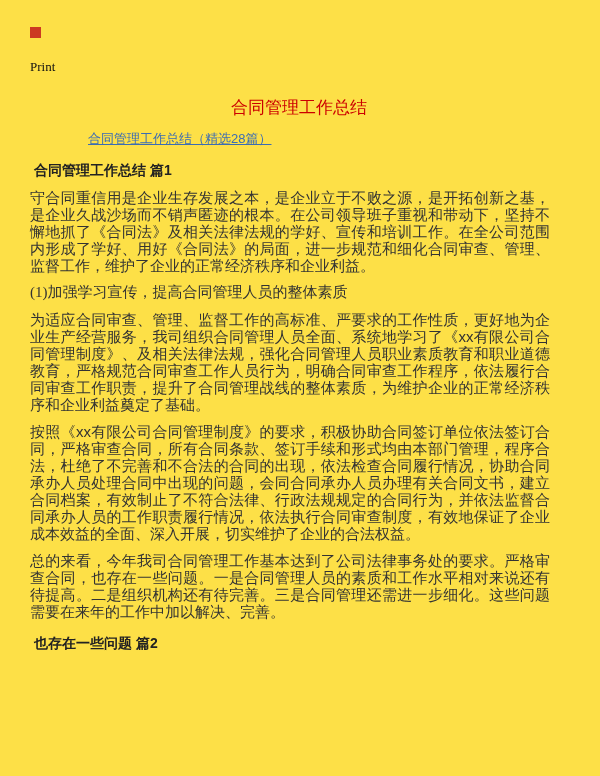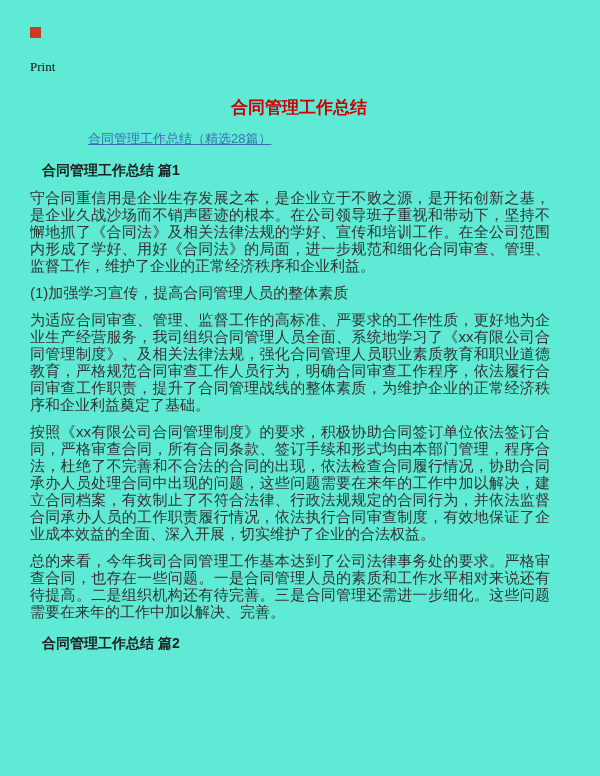--- a/index.html
+++ b/index.html
@@ -4,21 +4,21 @@
 <style>
   html, body {
     margin: 0;
     padding: 0;
     background: #ffffff;
   }
   .page {
     position: relative;
     width: 600px;
     height: 776px;
-    background: #5eead4;
+    background: #fde047;
     box-sizing: border-box;
     padding: 27px 32px 0 30px;
     font-family: "Liberation Sans", sans-serif;
     color: #333333;
     overflow: hidden;
   }
   .print-icon {
     width: 11px;
     height: 11px;
     background: #cc3a22;
@@ -30,52 +30,53 @@
     font-size: 13px;
     color: #111111;
     cursor: pointer;
     width: max-content;
   }
   .doc-title {
     margin: 23px 0 0 0;
     text-align: center;
     color: #cc0000;
     font-size: 17px;
-    font-weight: bold;
+    font-weight: normal;
     line-height: 20px;
   }
   .subtitle-link {
     margin-top: 13px;
     margin-left: 58px;
     color: #3b6cb4;
     font-size: 13px;
     line-height: 16px;
     cursor: pointer;
     width: max-content;
     text-decoration: underline;
   }
   .section-heading {
-    margin: 15px 0 0 12px;
+    margin: 15px 0 0 4px;
     font-size: 14px;
     font-weight: bold;
     line-height: 17px;
     color: #222222;
   }
   .para {
     margin: 10px 18px 0 0;
     font-size: 15px;
     line-height: 17px;
     text-align: justify;
     color: #333333;
   }
   .sub-point {
     margin: 10px 0 0 0;
     font-size: 15px;
     line-height: 17px;
     color: #333333;
+    font-family: Liberation Serif, serif;
   }
 </style>
 </head>
 <body>
 
 <div class="page">
 
   <div class="print-icon"></div>
 
   <div class="print-label">Print</div>
@@ -86,20 +87,20 @@
 
   <h2 class="section-heading">合同管理工作总结 篇1</h2>
 
   <p class="para">守合同重信用是企业生存发展之本，是企业立于不败之源，是开拓创新之基，是企业久战沙场而不销声匿迹的根本。在公司领导班子重视和带动下，坚持不懈地抓了《合同法》及相关法律法规的学好、宣传和培训工作。在全公司范围内形成了学好、用好《合同法》的局面，进一步规范和细化合同审查、管理、监督工作，维护了企业的正常经济秩序和企业利益。</p>
 
   <p class="sub-point">(1)加强学习宣传，提高合同管理人员的整体素质</p>
 
   <p class="para">为适应合同审查、管理、监督工作的高标准、严要求的工作性质，更好地为企业生产经营服务，我司组织合同管理人员全面、系统地学习了《xx有限公司合同管理制度》、及相关法律法规，强化合同管理人员职业素质教育和职业道德教育，严格规范合同审查工作人员行为，明确合同审查工作程序，依法履行合同审查工作职责，提升了合同管理战线的整体素质，为维护企业的正常经济秩序和企业利益奠定了基础。</p>
 
 
-  <p class="para">按照《xx有限公司合同管理制度》的要求，积极协助合同签订单位依法签订合同，严格审查合同，所有合同条款、签订手续和形式均由本部门管理，程序合法，杜绝了不完善和不合法的合同的出现，依法检查合同履行情况，协助合同承办人员处理合同中出现的问题，这些问题需要在来年的工作中加以解决，建立合同档案，有效制止了不符合法律、行政法规规定的合同行为，并依法监督合同承办人员的工作职责履行情况，依法执行合同审查制度，有效地保证了企业成本效益的全面、深入开展，切实维护了企业的合法权益。</p>
+  <p class="para">按照《xx有限公司合同管理制度》的要求，积极协助合同签订单位依法签订合同，严格审查合同，所有合同条款、签订手续和形式均由本部门管理，程序合法，杜绝了不完善和不合法的合同的出现，依法检查合同履行情况，协助合同承办人员处理合同中出现的问题，会同合同承办人员办理有关合同文书，建立合同档案，有效制止了不符合法律、行政法规规定的合同行为，并依法监督合同承办人员的工作职责履行情况，依法执行合同审查制度，有效地保证了企业成本效益的全面、深入开展，切实维护了企业的合法权益。</p>
 
   <p class="para">总的来看，今年我司合同管理工作基本达到了公司法律事务处的要求。严格审查合同，也存在一些问题。一是合同管理人员的素质和工作水平相对来说还有待提高。二是组织机构还有待完善。三是合同管理还需进一步细化。这些问题需要在来年的工作中加以解决、完善。</p>
 
-  <h2 class="section-heading">合同管理工作总结 篇2</h2>
+  <h2 class="section-heading">也存在一些问题 篇2</h2>
 
 
 </div>
 
 </body></html>

